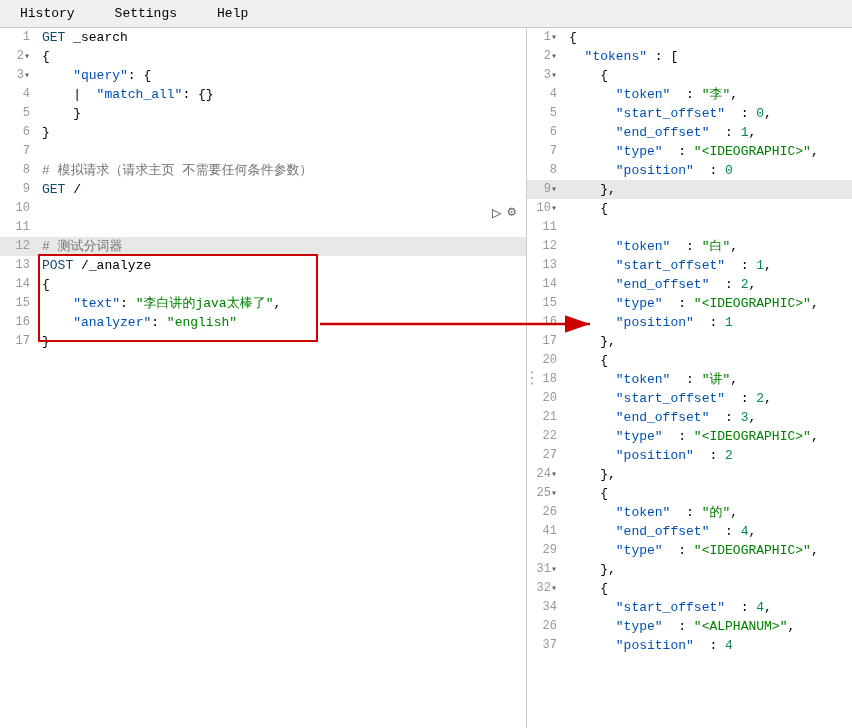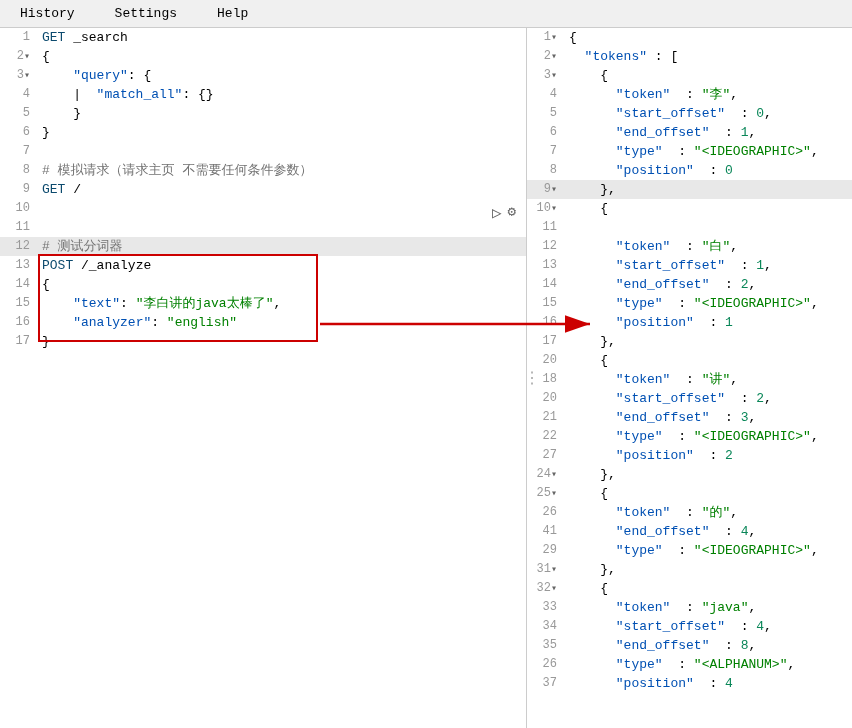--- a/index.html
+++ b/index.html
@@ -375,30 +375,22 @@
         </div>
         <div class="code-line">
           <span class="line-number">31<span class="fold-arrow">▾</span></span>
           <span class="line-content">    },</span>
         </div>
         <div class="code-line">
           <span class="line-number">32<span class="fold-arrow">▾</span></span>
           <span class="line-content">    {</span>
         </div>
         <div class="code-line">
-          <span class="line-number">33</span>
-          <span class="line-content">      <span class="c-key">"token"</span>  : <span class="c-string">"java"</span>,</span>
-        </div>
-        <div class="code-line">
           <span class="line-number">34</span>
           <span class="line-content">      <span class="c-key">"start_offset"</span>  : <span class="c-number">4</span>,</span>
-        </div>
-        <div class="code-line">
-          <span class="line-number">35</span>
-          <span class="line-content">      <span class="c-key">"end_offset"</span>  : <span class="c-number">8</span>,</span>
         </div>
         <div class="code-line">
           <span class="line-number">26</span>
           <span class="line-content">      <span class="c-key">"type"</span>  : <span class="c-string">"&lt;ALPHANUM&gt;"</span>,</span>
         </div>
         <div class="code-line">
           <span class="line-number">37</span>
           <span class="line-content">      <span class="c-key">"position"</span>  : <span class="c-number">4</span></span>
         </div>
       </div>

